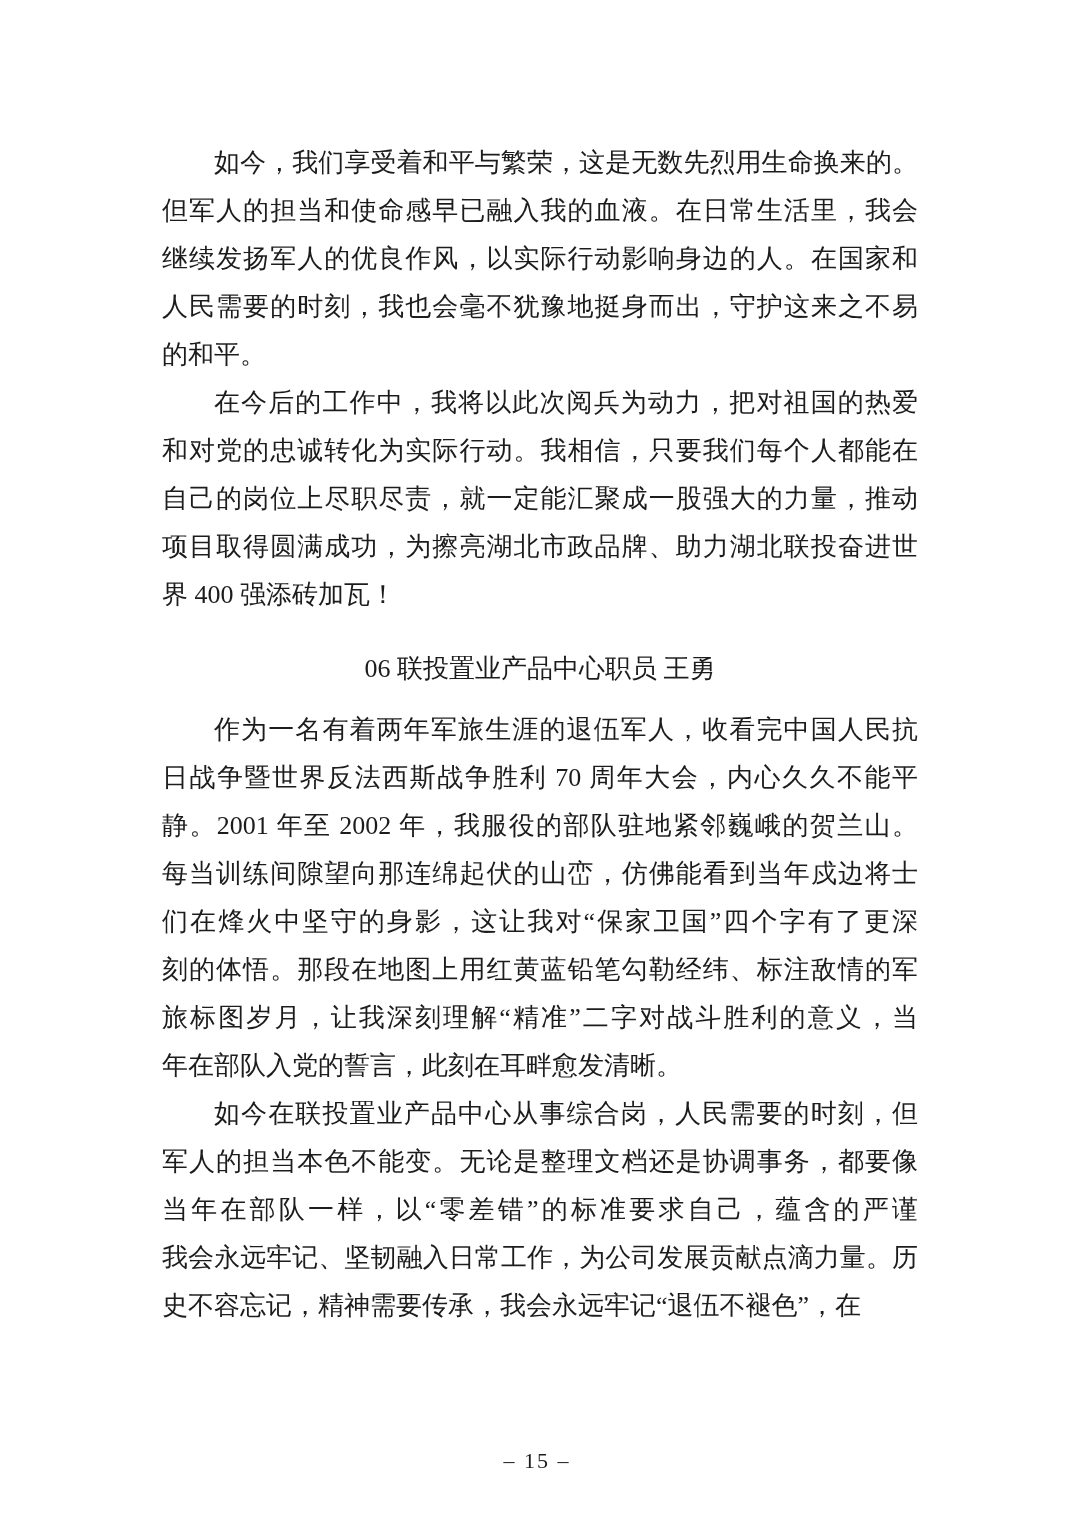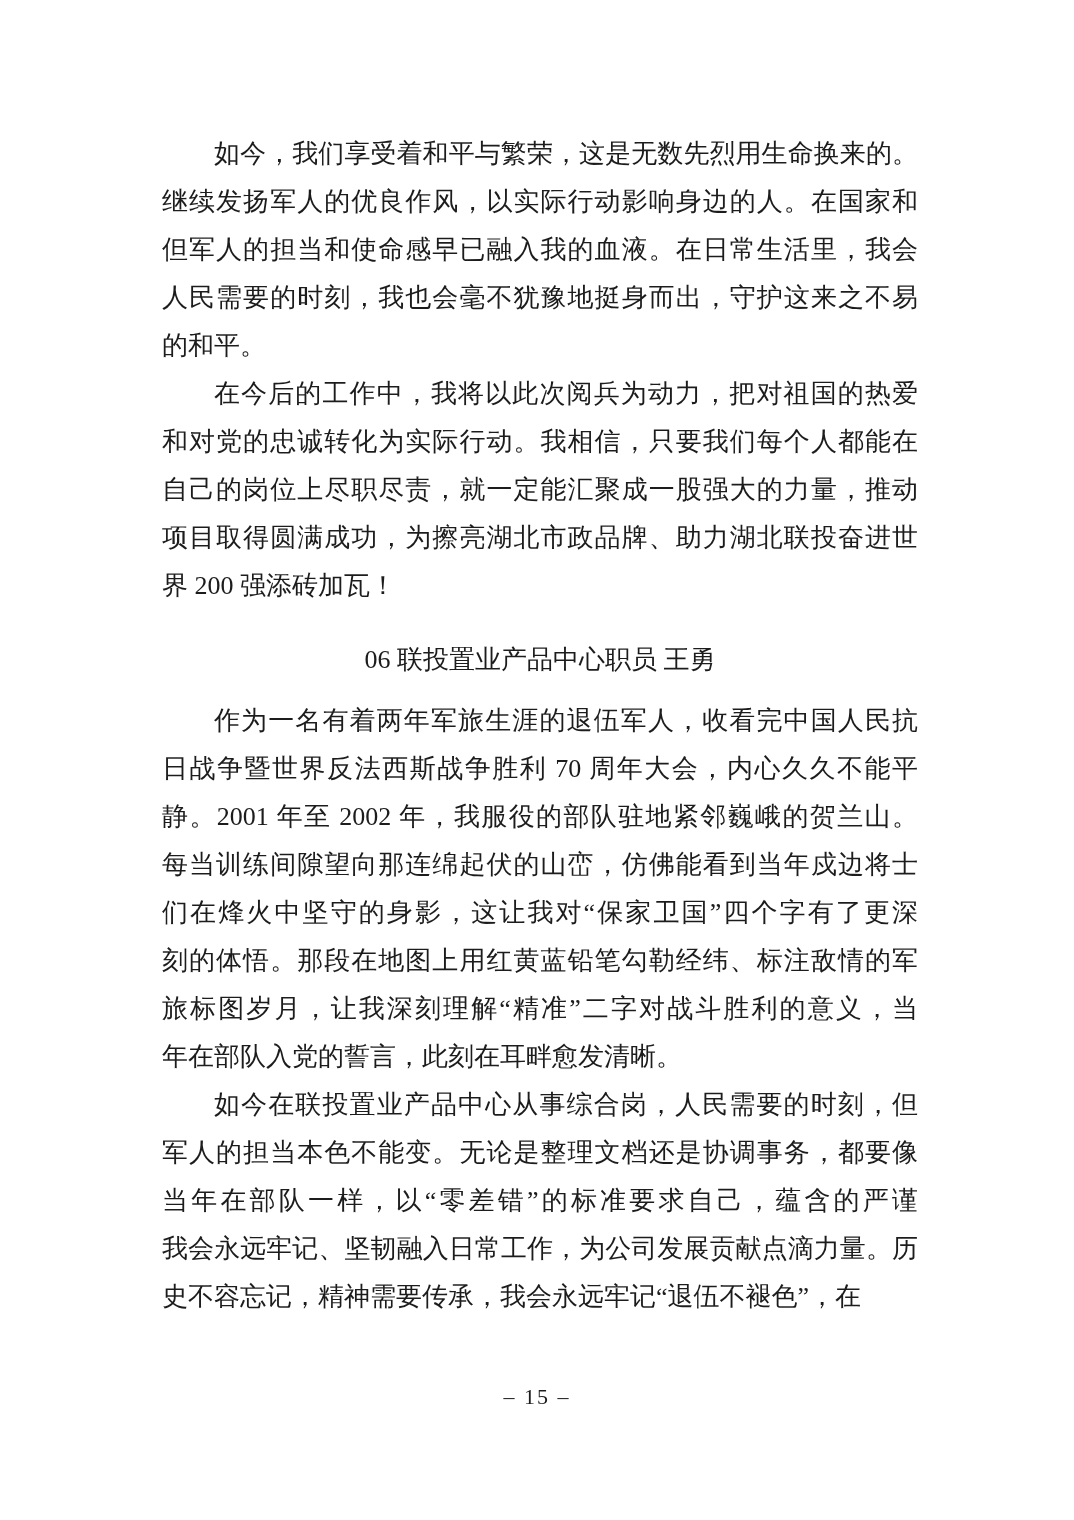--- a/index.html
+++ b/index.html
@@ -11,21 +11,21 @@
     position: relative;
     width: 1074px;
     height: 1520px;
     background: #ffffff;
     overflow: hidden;
     font-family: "Liberation Serif", "DejaVu Serif", serif;
   }
   .content {
     position: absolute;
     left: 162px;
-    top: 130px;
+    top: 139px;
     width: 756px;
     font-size: 26px;
     color: #1c1c1c;
   }
   .para { margin: 0; }
   .line {
     height: 48px;
     line-height: 48px;
     text-align: justify;
     text-align-last: justify;
@@ -40,46 +40,46 @@
     font-weight: normal;
   }
   .para.heading .line {
     text-align: center;
     text-align-last: center;
     white-space: nowrap;
   }
   .footer {
     position: absolute;
     left: 0;
-    top: 1384px;
+    top: 1448px;
     width: 100%;
     text-align: center;
     font-size: 22px;
     letter-spacing: 2px;
     color: #1c1c1c;
   }
 </style>
 </head>
 <body>
 
 <div class="page">
   <div class="content" id="doc-content">
       <div class="para body">
         <div class="line first">如今，我们享受着和平与繁荣，这是无数先烈用生命换来的。</div>
+        <div class="line">但军人的担当和使命感早已融入我的血液。在日常生活里，我会</div>
         <div class="line">继续发扬军人的优良作风，以实际行动影响身边的人。在国家和</div>
-        <div class="line">但军人的担当和使命感早已融入我的血液。在日常生活里，我会</div>
         <div class="line">人民需要的时刻，我也会毫不犹豫地挺身而出，守护这来之不易</div>
         <div class="line last">的和平。</div>
       </div>
       <div class="para body">
         <div class="line first">在今后的工作中，我将以此次阅兵为动力，把对祖国的热爱</div>
         <div class="line">和对党的忠诚转化为实际行动。我相信，只要我们每个人都能在</div>
         <div class="line">自己的岗位上尽职尽责，就一定能汇聚成一股强大的力量，推动</div>
         <div class="line">项目取得圆满成功，为擦亮湖北市政品牌、助力湖北联投奋进世</div>
-        <div class="line last">界 200 强添砖加瓦！</div>
+        <div class="line last">界 400 强添砖加瓦！</div>
       </div>
       <div class="para heading">
         <div class="line first last">06 联投置业产品中心职员 王勇</div>
       </div>
       <div class="para body">
         <div class="line first">作为一名有着两年军旅生涯的退伍军人，收看完中国人民抗</div>
         <div class="line">日战争暨世界反法西斯战争胜利 70 周年大会，内心久久不能平</div>
         <div class="line">静。2001 年至 2002 年，我服役的部队驻地紧邻巍峨的贺兰山。</div>
         <div class="line">每当训练间隙望向那连绵起伏的山峦，仿佛能看到当年戍边将士</div>
         <div class="line">们在烽火中坚守的身影，这让我对“保家卫国”四个字有了更深</div>

